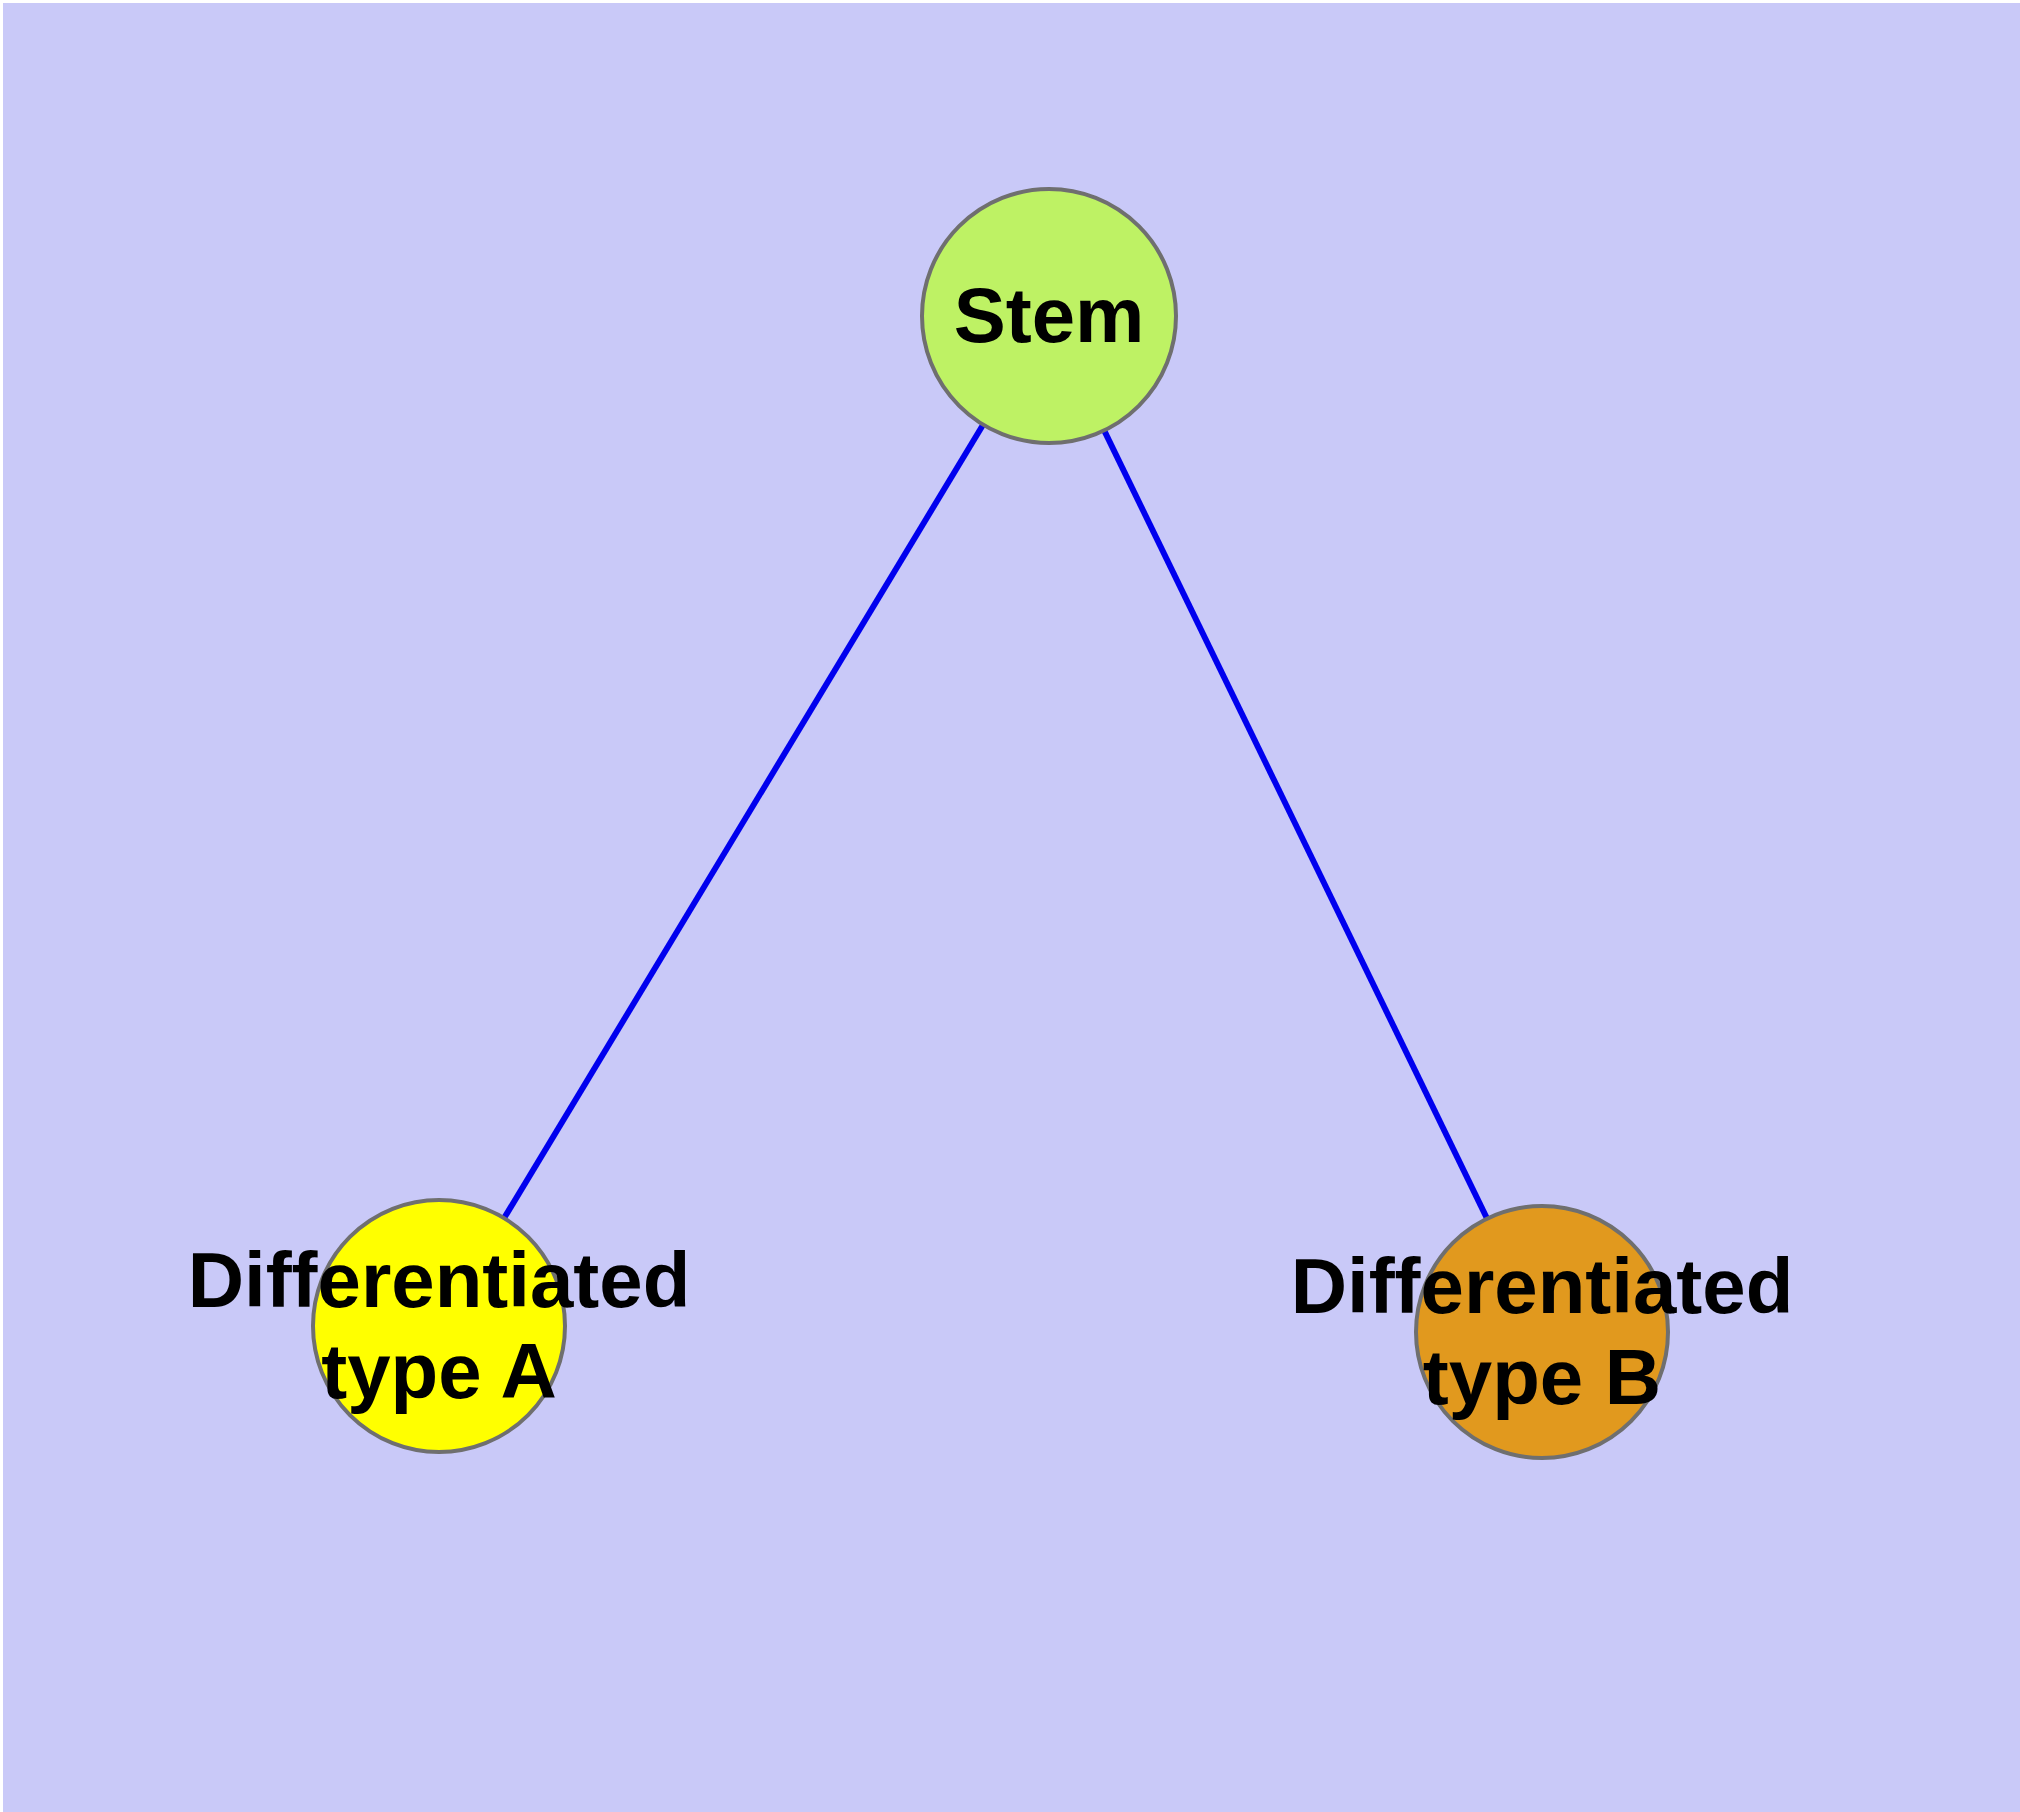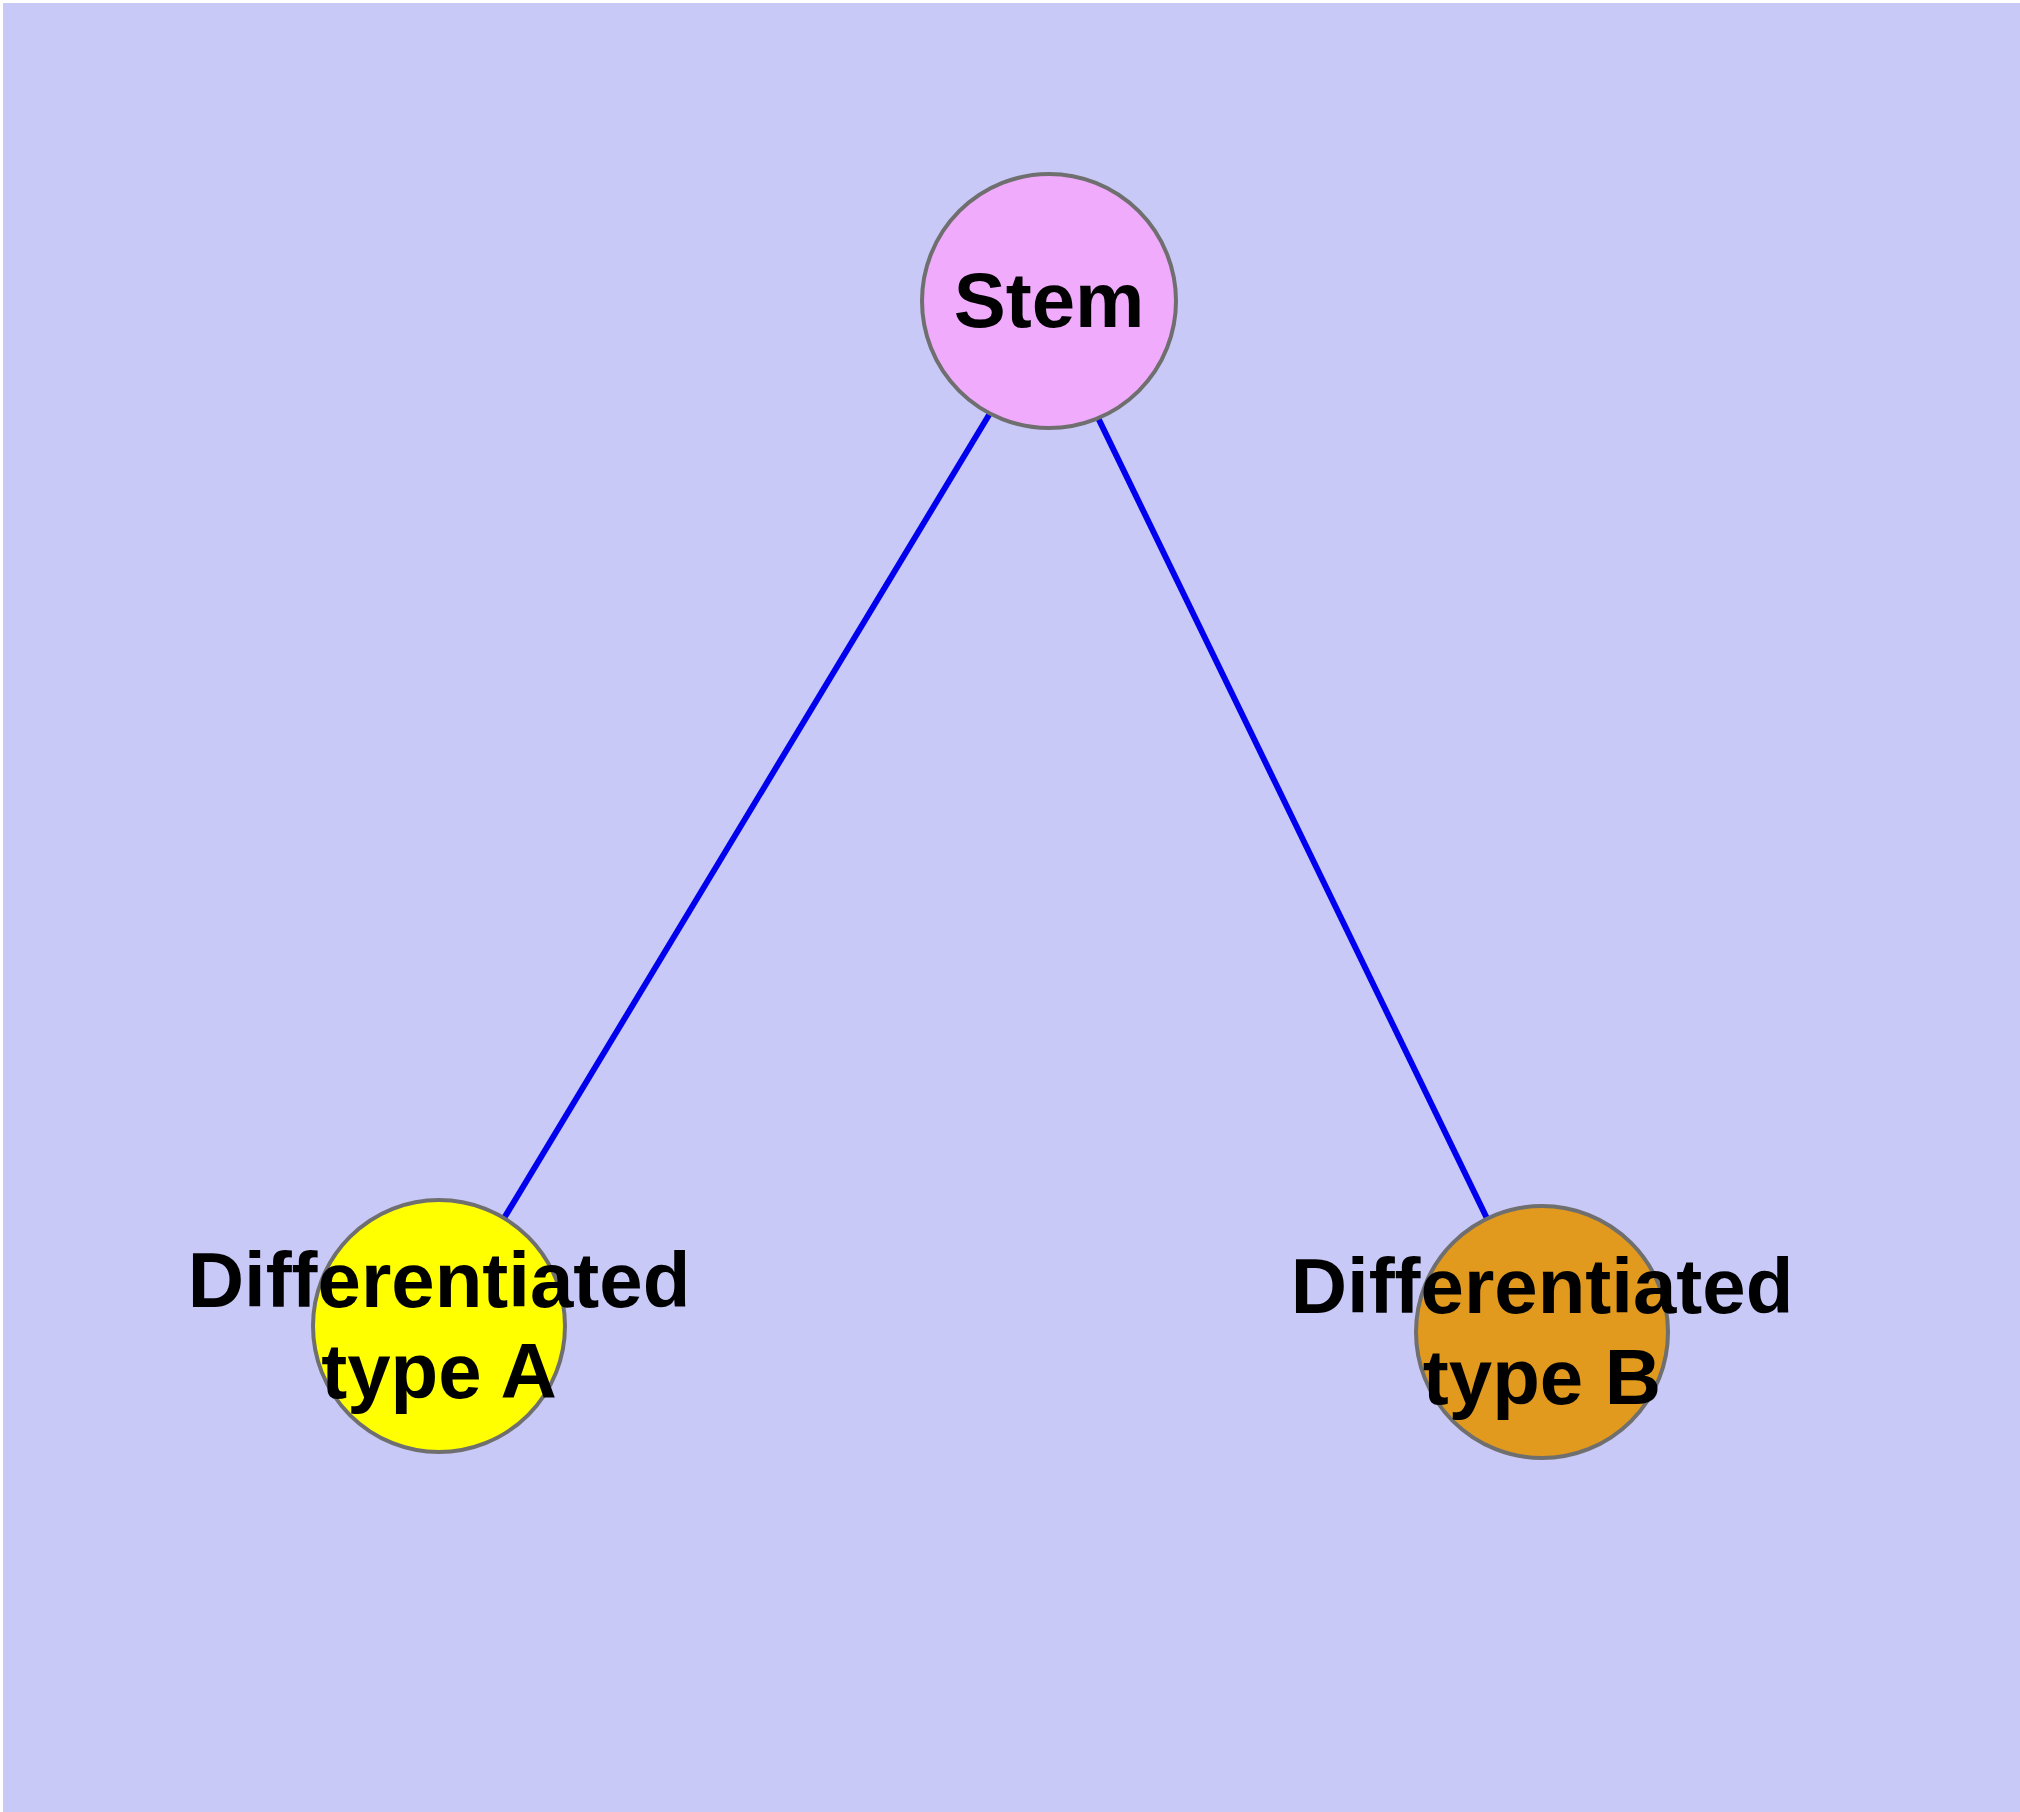--- a/index.html
+++ b/index.html
@@ -48,21 +48,21 @@
 </head>
 <body style="background: rgb(255, 255, 255);">
 
 <div class="canvas-bg" style="background: rgb(201, 201, 248);"></div>
 
 <svg id="edges-layer" viewBox="0 0 2384 2138" xmlns="http://www.w3.org/2000/svg">
     <line x1="1237" y1="373" x2="518" y2="1564" stroke="#0000ee" stroke-width="7"></line>
     <line x1="1237" y1="373" x2="1819" y2="1571" stroke="#0000ee" stroke-width="7"></line>
   </svg>
 
-<div class="node" id="node-0" style="left: 920px; top: 172px; width: 258px; height: 258px; background: #f0abfc; border-color: rgb(111, 111, 111);">
+<div class="node" id="node-0" style="left: 920px; top: 187px; width: 258px; height: 258px; background: #bef264; border-color: rgb(111, 111, 111);">
   <div class="node-label">Stem</div>
 </div>
 
 <div class="node" id="node-1" style="left: 311px; top: 1198px; width: 256px; height: 256px; background: rgb(255, 255, 0); border-color: rgb(111, 111, 111);">
   <div class="node-label">Differentiated
 type A</div>
 </div>
 
 <div class="node" id="node-2" style="left: 1414px; top: 1204px; width: 256px; height: 256px; background: rgb(225, 153, 30); border-color: rgb(111, 111, 111);">
   <div class="node-label">Differentiated

